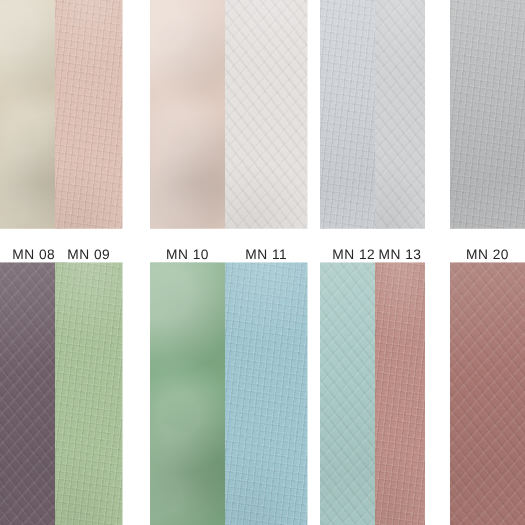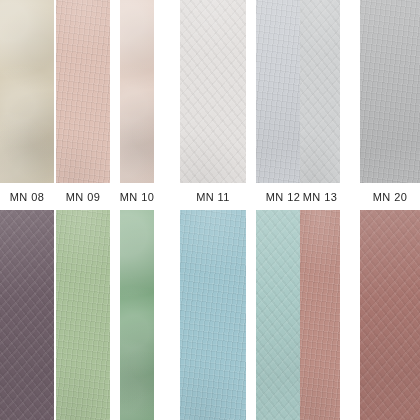--- a/index.html
+++ b/index.html
@@ -36,21 +36,21 @@
     width: 100%;
     overflow: hidden;
   }
   .swatch.top    { height: 183px; }
   .swatch.bottom { height: 210px; }
 
   .label-band {
     height: 27px;
     background: #ffffff;
     display: flex;
-    align-items: center;
+    align-items: flex-end;
     justify-content: center;
     flex: none;
   }
   .label-text {
     font-size: 11px;
     letter-spacing: 0.4px;
     color: #262626;
     white-space: nowrap;
     font-family: "Liberation Sans", sans-serif;
   }
@@ -114,34 +114,34 @@
         <div class="tex tex-d"></div>
       </div>
       <div class="label-band">
         <span class="label-text">MN 08</span>
       </div>
       <div class="swatch bottom" style="background: rgb(111, 95, 105);">
         <div class="tex tex-c"></div>
         <div class="tex tex-d"></div>
       </div>
     </div>
-    <div class="col" style="left: 56px; width: 54px;">
+    <div class="col" style="left: 44px; width: 54px;">
       <div class="swatch top" style="background: rgb(222, 192, 181);">
         <div class="tex tex-b"></div>
         <div class="tex tex-e"></div>
       </div>
       <div class="label-band">
         <span class="label-text">MN 09</span>
       </div>
       <div class="swatch bottom" style="background: rgb(169, 193, 153);">
         <div class="tex tex-b"></div>
         <div class="tex tex-e"></div>
       </div>
     </div>
-    <div class="col" style="left: 120px; width: 34px;">
+    <div class="col" style="left: 120px; width: 60px;">
       <div class="swatch top" style="background: rgb(226, 206, 195);">
         <div class="tex tex-a"></div>
         <div class="tex tex-d"></div>
       </div>
       <div class="label-band">
         <span class="label-text">MN 10</span>
       </div>
       <div class="swatch bottom" style="background: rgb(127, 170, 131);">
         <div class="tex tex-a"></div>
         <div class="tex tex-d"></div>

